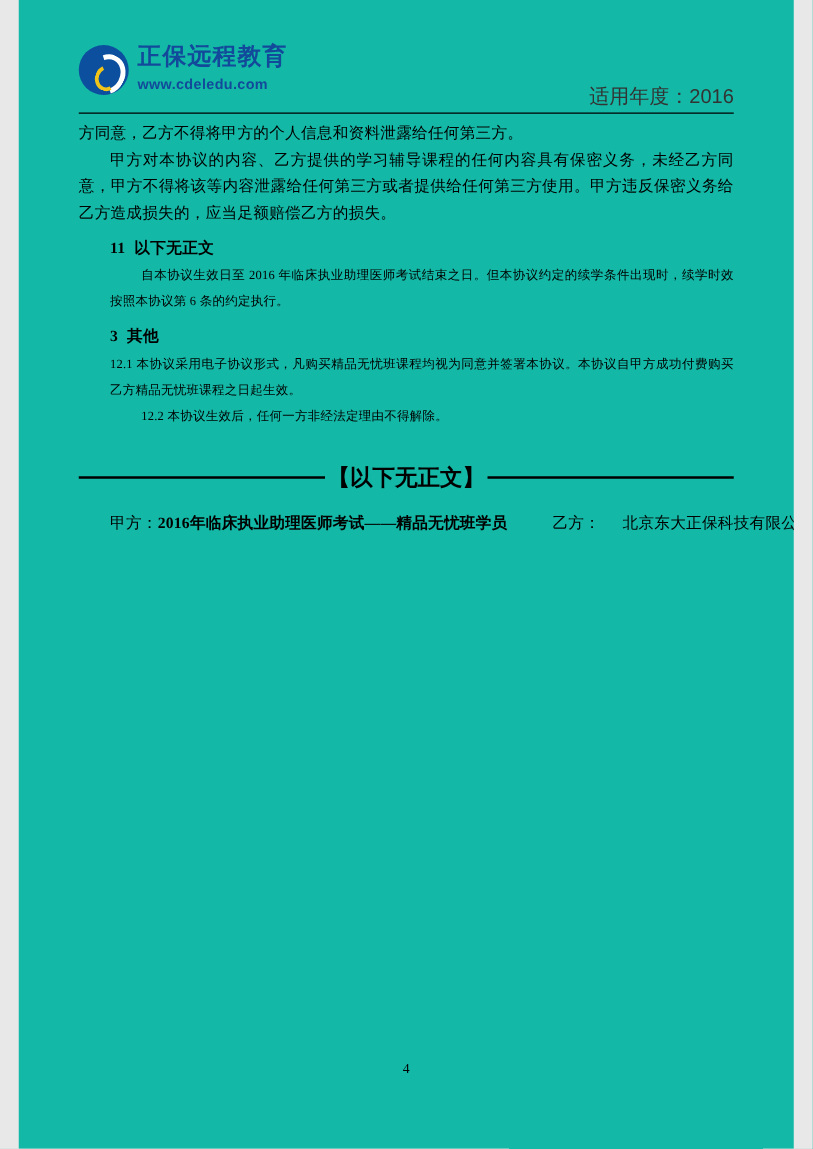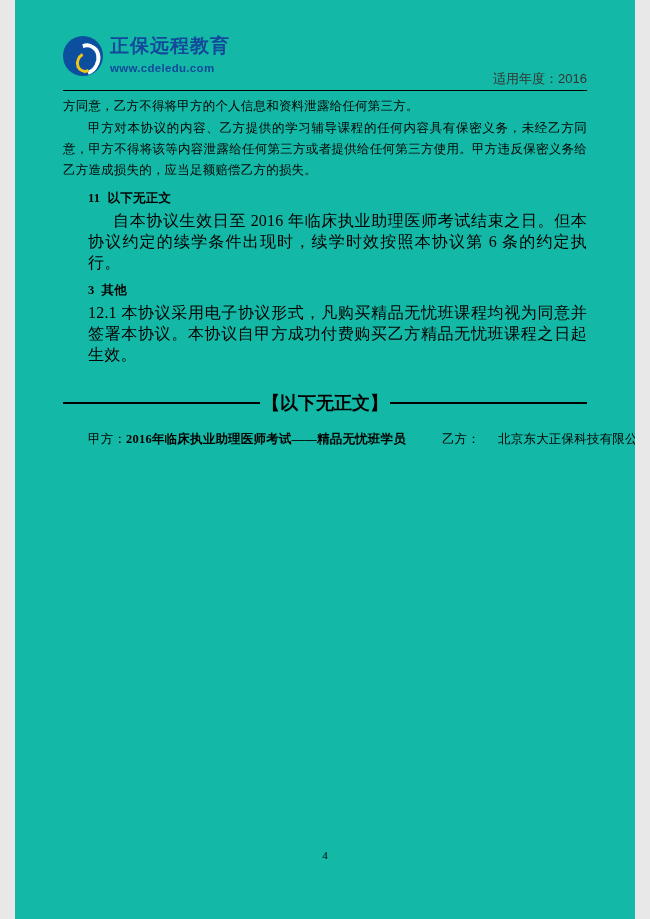--- a/index.html
+++ b/index.html
@@ -89,21 +89,21 @@
     color: #12499a;
     line-height: 16px;
     margin-top: 2px;
     letter-spacing: 0.3px;
   }
   .header-right {
     position: absolute;
     right: 0;
     bottom: 2px;
     font-family: "Liberation Sans", sans-serif;
-    font-size: 13px;
+    font-size: 16px;
     color: #333333;
     white-space: nowrap;
   }
   .header-rule {
     position: absolute;
     top: 90px;
     left: 48px;
     right: 48px;
     border-top: 1px solid #000000;
     height: 0;
@@ -132,21 +132,21 @@
     font-weight: bold;
     color: #000000;
     margin: 9px 0 3px 0;
     padding-left: 25px;
     letter-spacing: 0.3px;
   }
   .heading .num {
     margin-right: 7px;
   }
   .sub {
-    font-size: 16px;
+    font-size: 10px;
     line-height: 21px;
     color: #000000;
     text-align: justify;
     margin: 0;
     padding-left: 25px;
     letter-spacing: 0.2px;
   }
   .sub.tight {
     text-indent: 0;
     font-family: Liberation Serif, serif;
@@ -235,20 +235,21 @@
 
     <div class="heading">
       <span class="num">11</span><span>以下无正文</span>
     </div>
     <p class="sub" style="text-indent:25px;">自本协议生效日至 2016 年临床执业助理医师考试结束之日。但本协议约定的续学条件出现时，续学时效按照本协议第 6 条的约定执行。</p>
 
     <div class="heading">
       <span class="num">3</span><span>其他</span>
     </div>
     <p class="sub tight">12.1 本协议采用电子协议形式，凡购买精品无忧班课程均视为同意并签署本协议。本协议自甲方成功付费购买乙方精品无忧班课程之日起生效。</p>
+    <p class="sub" style="text-indent:25px;">12.2 本协议生效后，任何一方非经法定理由不得解除。</p>
 
     <div class="divider">
       <span class="line"></span>
       <span class="label">【以下无正文】</span>
       <span class="line"></span>
     </div>
 
     <div class="sig-row">
       <div class="sig-a">
         <span>甲方：</span><span class="emph">2016年临床执业助理医师考试——精品无忧班学员</span>

